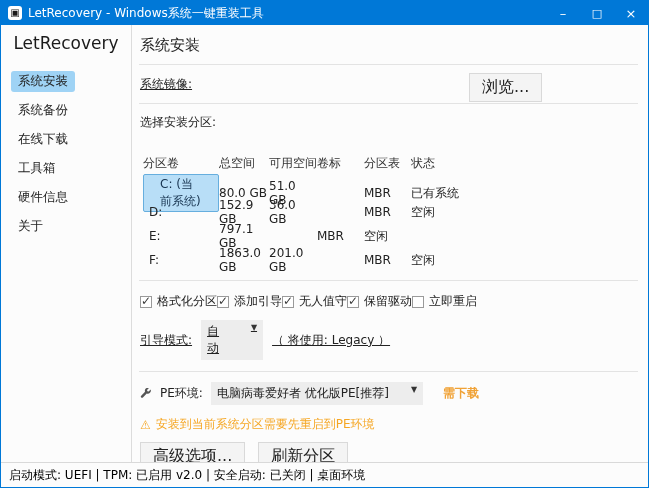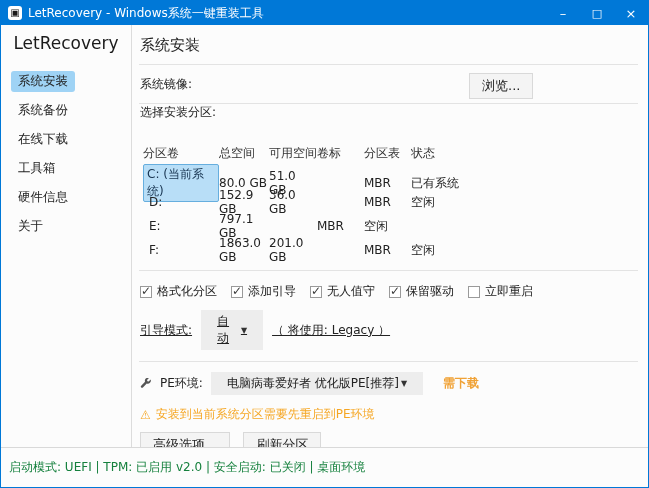--- a/index.html
+++ b/index.html
@@ -36,70 +36,70 @@
     font-size:12.5px; color:#222; border-radius:3px; cursor:default;
   }
   .side-item.selected { background:#9fd3f5; }
   .side-list { display:flex; flex-direction:column; align-items:flex-start; }
   .side-list .side-item { float:none; }
   
   .main { flex:1; padding:8px 10px 0 7px; font-size:12px; color:#222; min-width:0; }
   .page-title { font-size:15px; color:#1f1f1f; padding:3px 0 9px 1px; }
   .divider { border:none; border-top:1px solid #e3e3e3; }
   .row-image { position:relative; height:38px; display:flex; align-items:center; }
-  .row-image .lbl { padding-left:1px; }
+  .row-image .lbl { padding-left:1px;text-decoration:underline; }
   .btn {
-    background:#f4f4f4; border:1px solid #d9d9d9; font-size:13px; color:#222;
+    background:#f4f4f4; border:1px solid #d9d9d9; font-size:16px; color:#222;
     padding:3px 12px; font-family:inherit; cursor:default;
   }
   .browse-btn { position:absolute; left:330px; top:8px; }
-  .sec-label { margin:0 0 8px 1px; }
+  .sec-label { margin:10px 0 8px 1px; }
   
   .ptable { padding-left:4px;margin-top:22px; }
   .prow {
     display:grid; grid-template-columns:76px 50px 48px 47px 47px auto;
     align-items:center; height:24px;
   }
   .prow.head { height:21px; color:#333; }
   .vol-plain { padding-left:6px; }
   .vol-cell {
     display:inline-block; background:#b8def7; border:1px solid #66aede; border-radius:2px;
-    padding:1px 3px; color:#173450; justify-self:start; cursor:default;
-  }
-  
-  .check-row { display:flex; align-items:flex-start; gap:14px; margin:12px 0 0 1px; }
+    padding:1px 16px; color:#173450; justify-self:start; cursor:default;
+  }
+  
+  .check-row { display:flex; align-items:flex-start; margin:12px 0 0 1px; }
   .chk { display:flex; align-items:center; gap:5px; cursor:default; }
   .box {
     width:12px; height:12px; border:1px solid #9a9a9a; background:#fff; position:relative;
     flex-shrink:0;
   }
   .chk.checked .box::after {
     content:"✓"; position:absolute; left:0px; top:-3px; font-size:12px; color:#3a3a3a;
   }
   .boot-row { display:flex; align-items:center; margin:10px 0 11px 1px; gap:9px;text-decoration:underline; }
   .dropdown {
-    background:#ededed; padding:3px 16px; display:inline-flex; align-items:center;
-    gap:2px; cursor:default;
+    background:#ededed; padding:3px 6px; display:inline-flex; align-items:flex-start;
+    gap:22px; cursor:default;
   }
   .dropdown .arrow { font-size:8px; color:#333; }
   .boot-dd { width:62px; justify-content:space-between; }
   
   .pe-row { display:flex; align-items:center; margin:10px 0 0 1px; gap:8px; }
   .wrench { display:flex; align-items:center; }
   .need-dl { color:#f0a236; margin-left:12px; font-weight:bold; }
   .warn-row { color:#f5a623; margin:11px 0 0 1px; display:flex; gap:5px; align-items:center; }
   .btns-row { display:flex; gap:13px; margin:9px 0 0 1px; }
   .install-btn {
     margin:19px 0 0 5px; width:80px; height:25px; background:#f0f0f0; border:none;
     color:#b3b3b3; font-size:12px; font-family:inherit;
   }
   
   .statusbar {
-    height:40px; border-top:1px solid #d9d9d9; flex-shrink:0; display:flex;
-    align-items:center; padding:8px 8px; font-size:12px; color:#15803d; background:#fcfcfc;
+    height:25px; border-top:1px solid #d9d9d9; flex-shrink:0; display:flex;
+    align-items:center; padding:8px 8px; font-size:12px; color:#000000; background:#fcfcfc;
   }
 </style>
 </head>
 <body>
 
 <div class="window">
 
   <div class="titlebar">
     <span class="app-icon">▣</span>
     <span class="title-text">LetRecovery - Windows系统一键重装工具</span>

